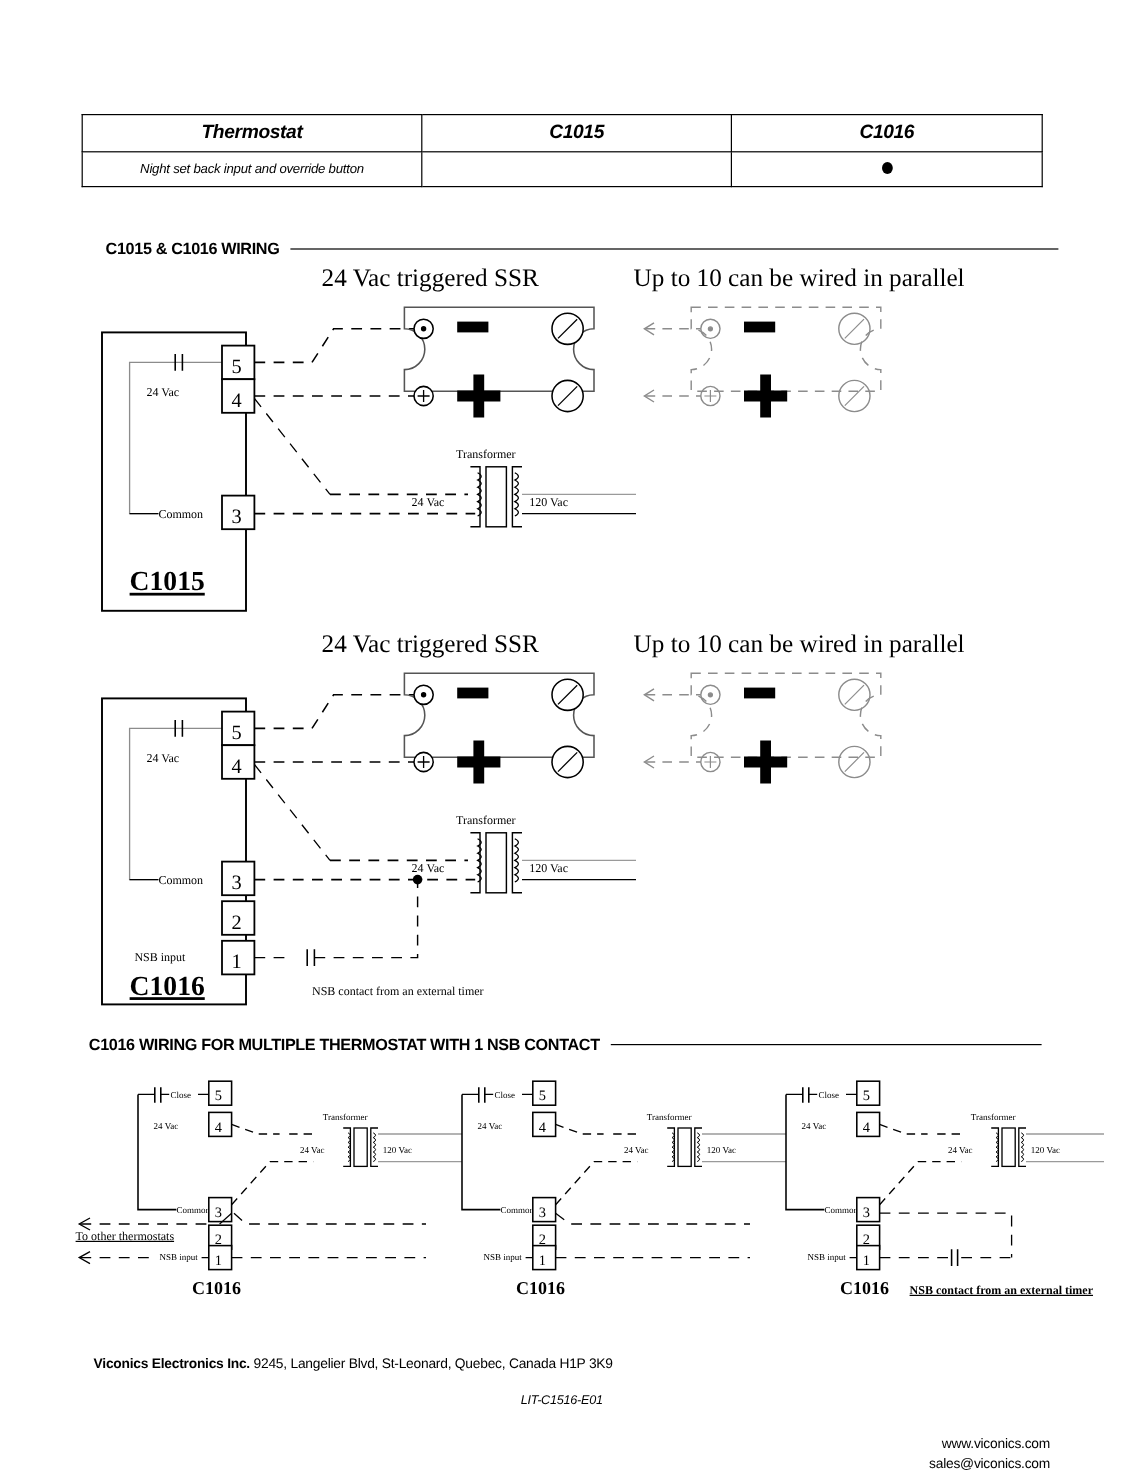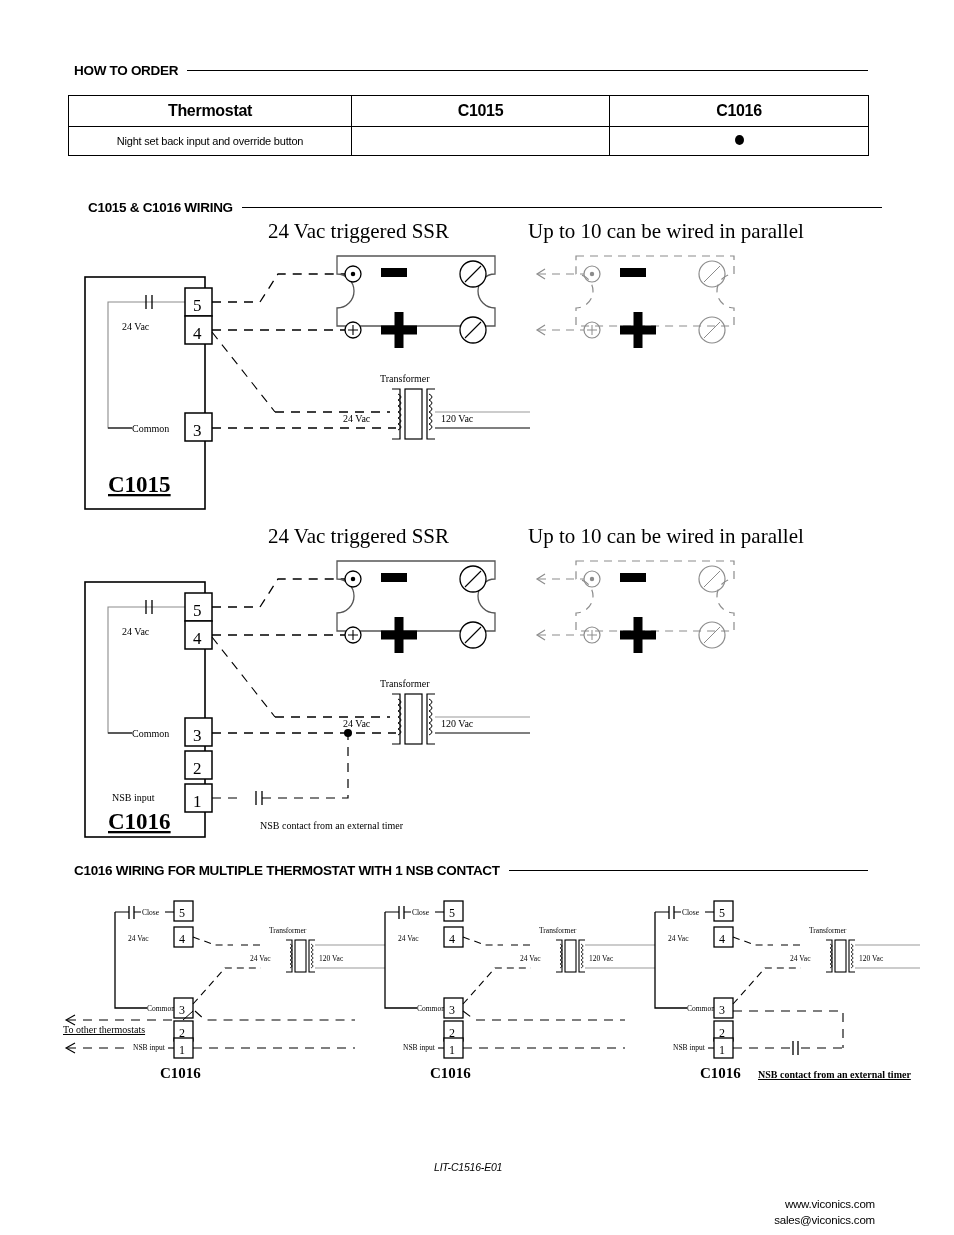--- a/index.html
+++ b/index.html
@@ -32,20 +32,21 @@
   .order-table{
     position:absolute;
     border-collapse:collapse;
     table-layout:fixed;
   }
   .order-table td{
     border:1.5px solid #000;
     text-align:center;
     vertical-align:middle;
     padding:2px 4px;
+    font-style:italic;
   }
   .order-table .hdr{
     font-weight:bold;
     font-size:16px;
     height:26px;
     letter-spacing:-0.3px;
   }
   .order-table .feat{
     font-size:11px;
     line-height:1.15;
@@ -79,24 +80,20 @@
   .footer{position:absolute; font-size:11.5px; letter-spacing:-0.2px;}
   .footer b{font-weight:bold;}
   .footer-right{position:absolute; font-size:11.5px; text-align:right; line-height:1.35; letter-spacing:-0.2px;}
   .footer-code{position:absolute; font-size:10.5px; letter-spacing:-0.2px;font-style:italic;}
 </style>
 </head>
 <body>
 
 <div class="page">
 
-  <div class="sec-head" style="left:74px; top:63px; width:794px;">
-    <span>HOW TO ORDER</span>
-    <span class="rule" style="flex:1;"></span>
-  </div>
 
   <table class="order-table" style="left:68px; top:95px; width:800px;">
     <colgroup>
         <col style="width:283px">
         <col style="width:258px">
         <col style="width:259px">
       </colgroup>
     <tbody>
       <tr>
         <td class="hdr">Thermostat</td>
@@ -452,19 +449,23 @@
         <text class="t-xs" x="195" y="68" stroke="none">24 Vac</text>
         <text class="t-xs" x="264" y="68" stroke="none">120 Vac</text>
 
         <text class="t-model-sm" x="105" y="185" stroke="none">C1016</text>
         <text class="t-sm t-bold" x="163" y="185" text-decoration="underline" stroke="none">NSB contact from an external timer</text>
       </g>
     </g>
   </svg>
   </div>
 
+  <div class="footer" style="left:78px; top:1131px;">
+    <b>Viconics Electronics Inc.</b>
+    <span>9245, Langelier Blvd, St-Leonard, Quebec, Canada H1P 3K9</span>
+  </div>
   <div class="footer-right" style="right:79px; top:1197px;">
     <div>www.viconics.com</div>
     <div>sales@viconics.com</div>
   </div>
   <div class="footer-code" style="left:434px; top:1161px;">LIT-C1516-E01</div>
 
 </div>
 
 </body></html>

